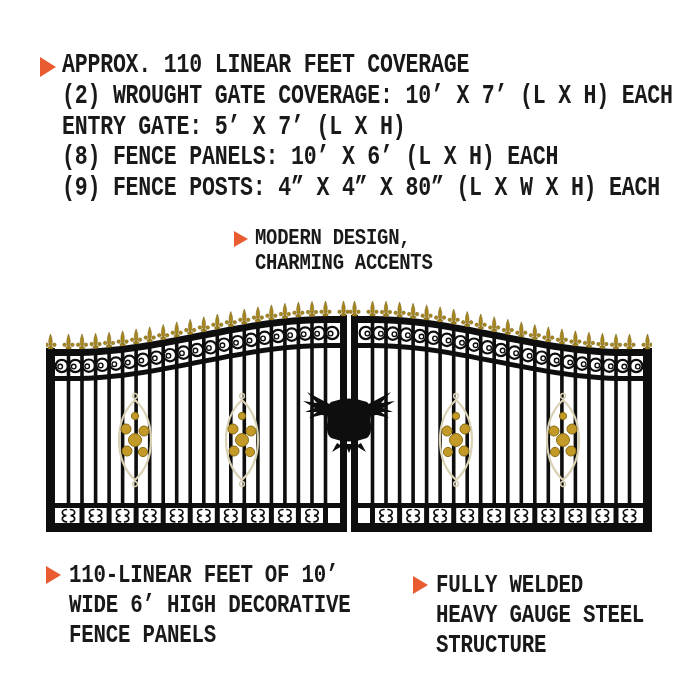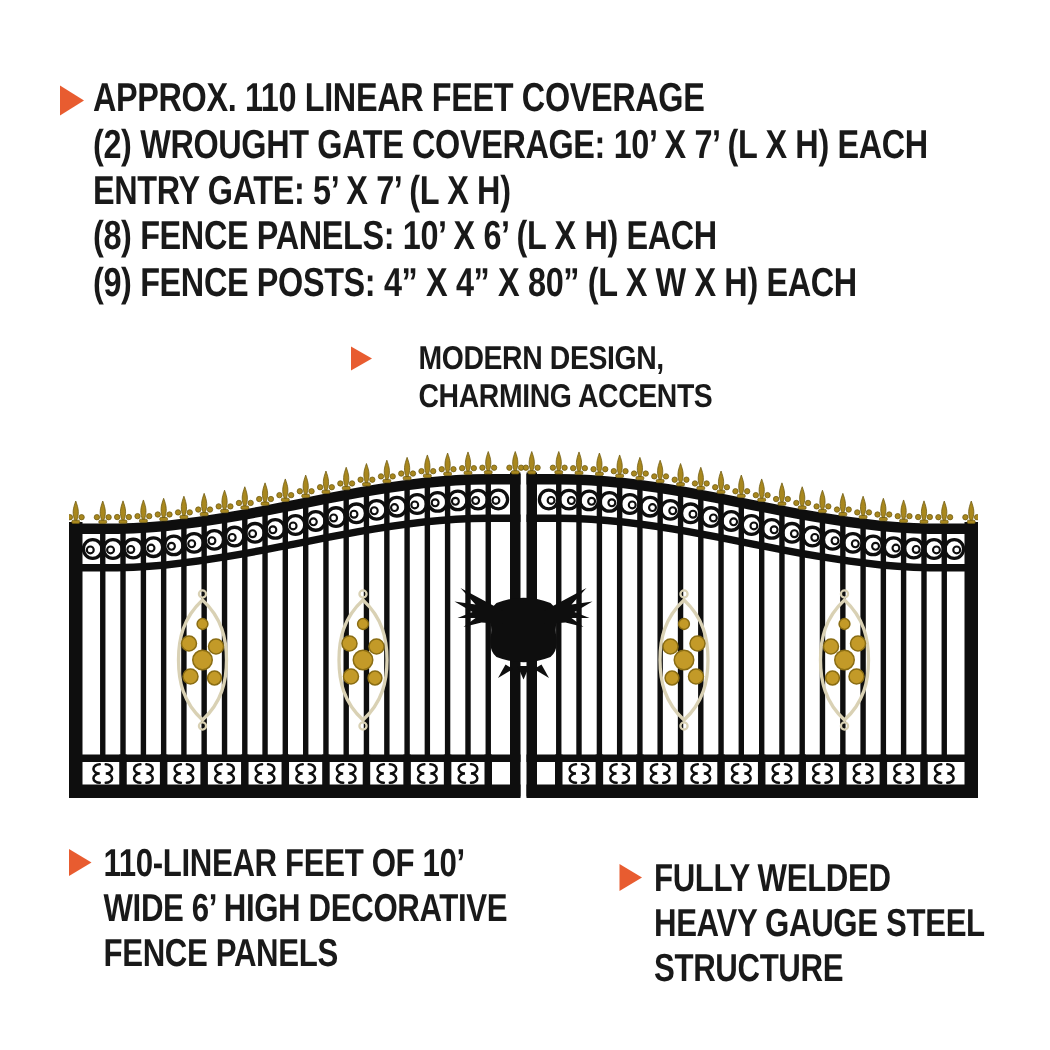--- a/index.html
+++ b/index.html
@@ -1,28 +1,28 @@
 <!DOCTYPE html>
 <html><head>
 <meta charset="utf-8">
 <style>
   html,body{margin:0;padding:0;background:#ffffff;}
   #canvas{
     position:relative;width:700px;height:700px;background:#ffffff;overflow:hidden;
-    font-family:Liberation Sans, sans-serif;font-weight:bold;color:#191919;
+    font-family:Liberation Mono, monospace;font-weight:bold;color:#191919;
   }
   .block{position:absolute;display:flex;align-items:flex-start;}
   .tri{width:0;height:0;flex:0 0 auto;}
   .tri-lg{border-left:16px solid #e85c30;border-top:10px solid transparent;border-bottom:10px solid transparent;margin-top:7px;margin-right:6px;}
   .tri-md{border-left:14px solid #e85c30;border-top:8px solid transparent;border-bottom:8px solid transparent;margin-top:4px;margin-right:7px;}
   .tri-bt{border-left:15px solid #e85c30;border-top:9px solid transparent;border-bottom:9px solid transparent;margin-top:6px;margin-right:8px;}
   .lines{transform-origin:0 0;white-space:nowrap;letter-spacing:-0.3px;}
   #specs{left:40px;top:50px;}
   #specs .lines{font-size:27px;line-height:30.8px;transform:scaleX(0.80);}
-  #design{left:234px;top:227px;gap:24px;}
+  #design{left:234px;top:227px;}
   #design .lines{font-size:22px;line-height:24.6px;transform:scaleX(0.86);}
   #feat-left{left:46px;top:560px;}
   #feat-right{left:413px;top:570px;}
   #feat-left .lines,#feat-right .lines{font-size:26px;line-height:30px;transform:scaleX(0.80);}
   #gate-wrap{position:absolute;left:46px;top:294px;width:606px;height:242px;}
   #gate-svg{display:block;width:606px;height:242px;}
 </style>
 </head>
 <body>
 

